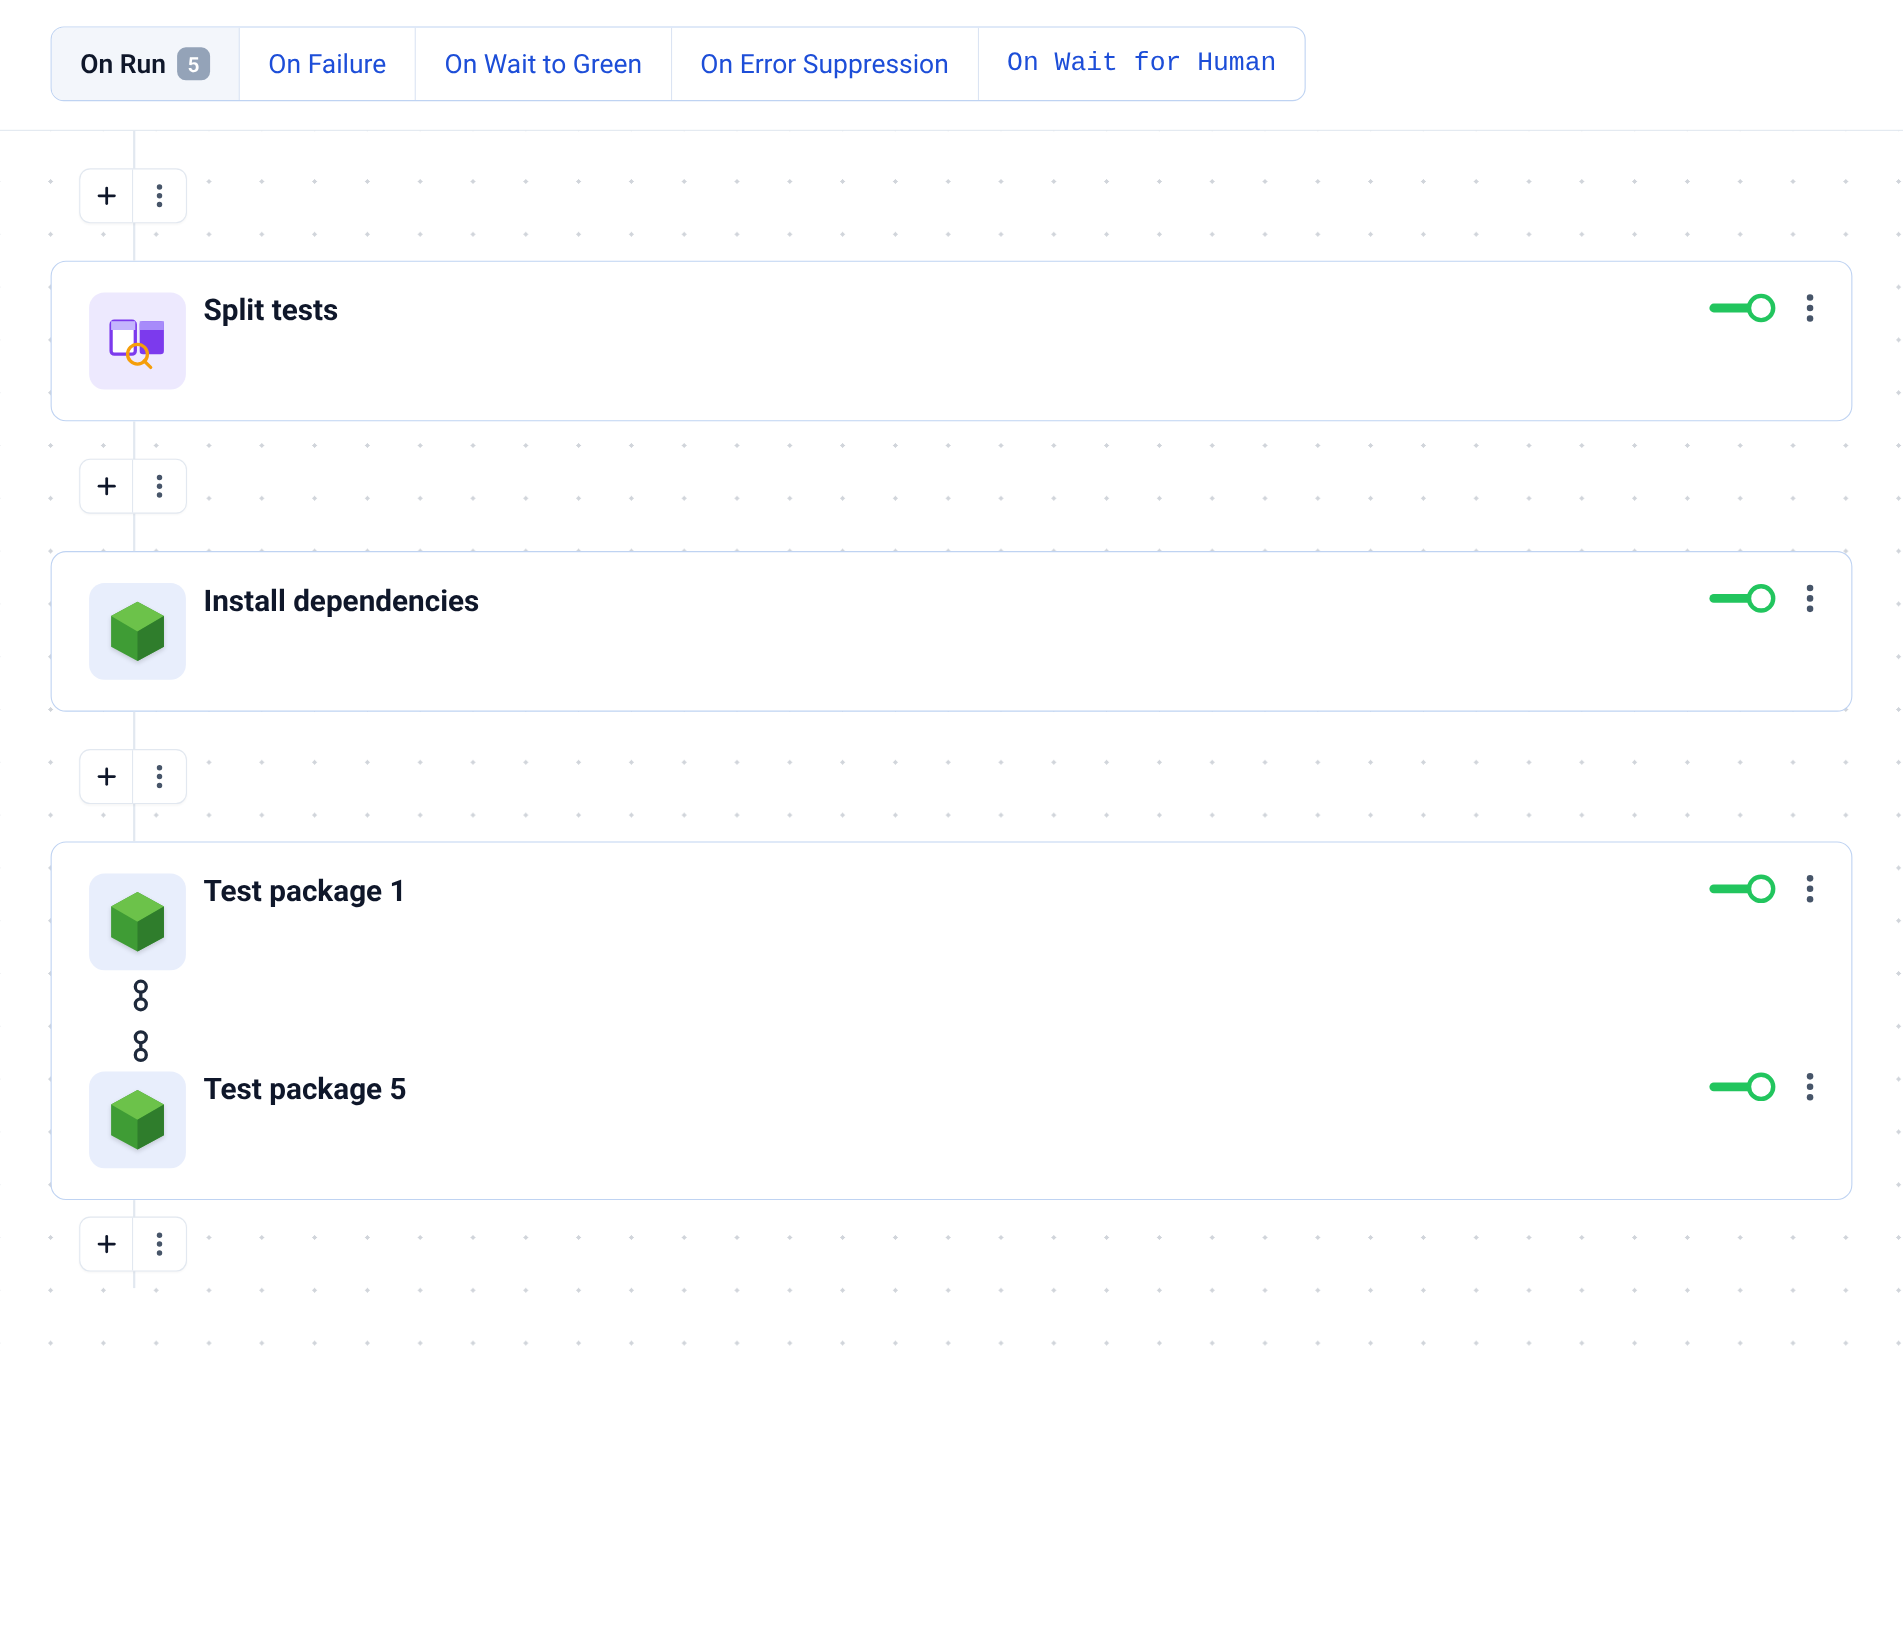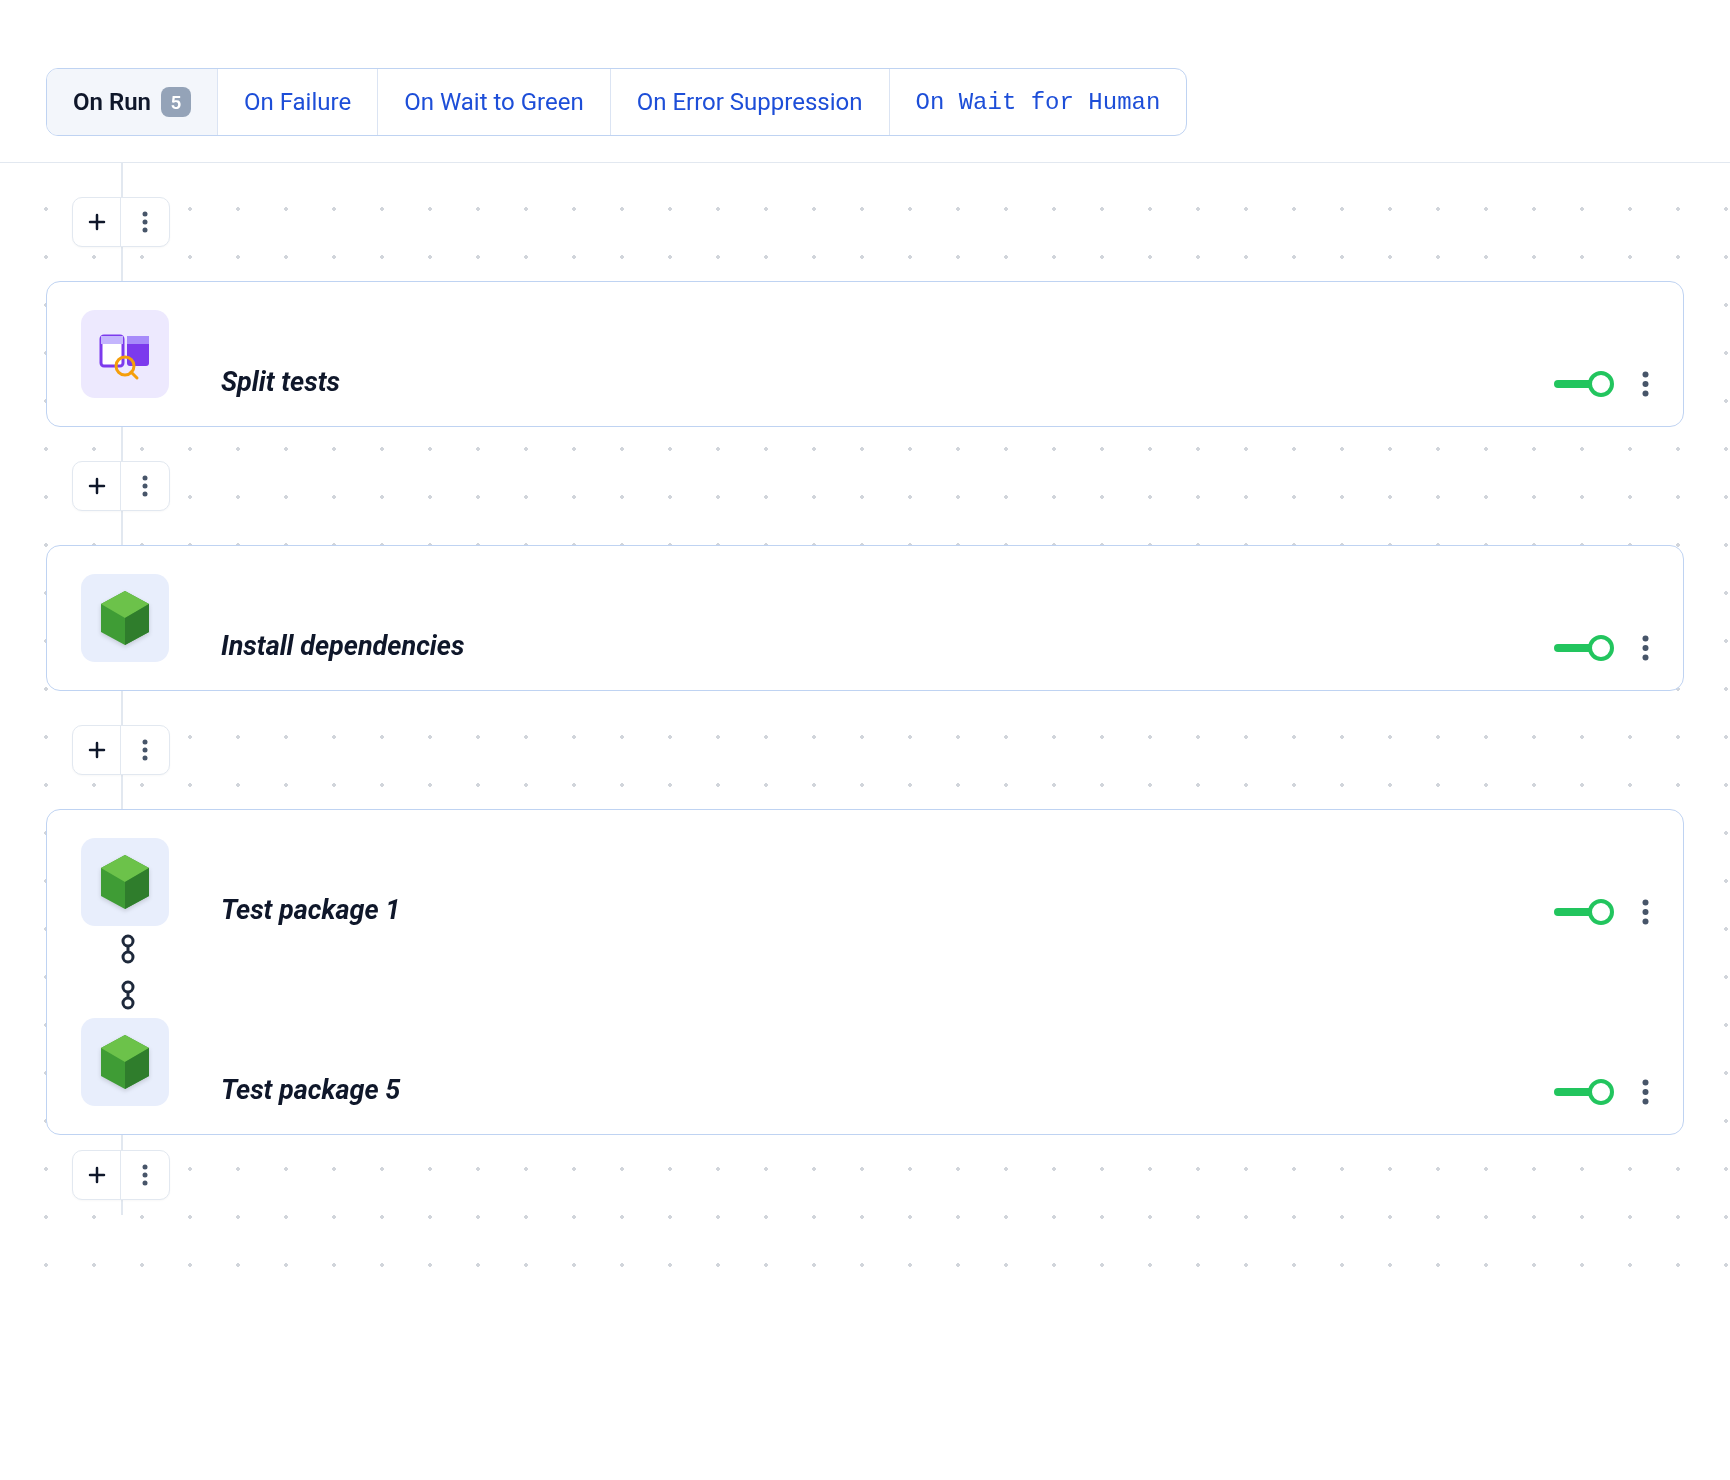--- a/index.html
+++ b/index.html
@@ -31,21 +31,20 @@
     padding:24px 0 26px 46px;
     border-bottom:1px solid var(--border-light);
     background:var(--bg);
   }
   .tab-strip{
     display:inline-flex;
     border:1px solid #bfd3f2;
     border-radius:12px;
     overflow:hidden;
     background:var(--bg);
-    margin-top:44px;
   }
   .tab{
     padding:18px 26px;
     font-size:24px;
     color:#1d4ed8;
     border-right:1px solid #dbe4f3;
     display:flex;
     align-items:center;
     gap:10px;
     cursor:pointer;
@@ -118,23 +117,22 @@
 
   
   .card{
     border:1px solid #bfd3f2;
     border-radius:14px;
     background:var(--bg);
     padding:28px 34px;
   }
   .row{
     display:flex;
-    align-items:flex-end;
-    gap:52px;
-    font-style:italic;
+    align-items:flex-start;
+    gap:16px;
   }
   .icon-box{
     width:88px;
     height:88px;
     border-radius:14px;
     display:flex;
     align-items:center;
     justify-content:center;
     flex-shrink:0;
   }

